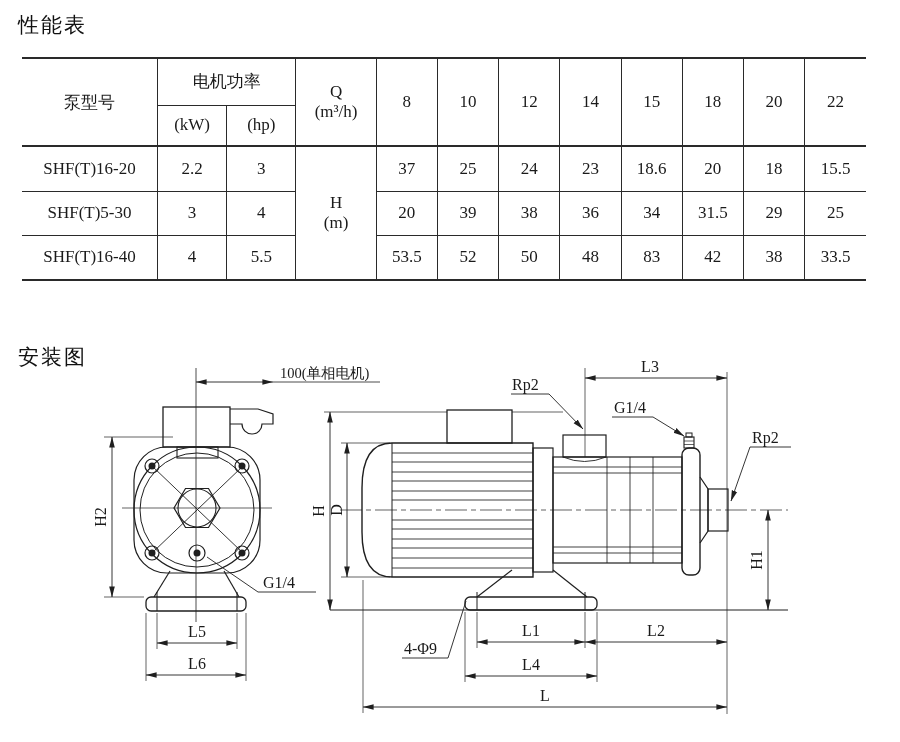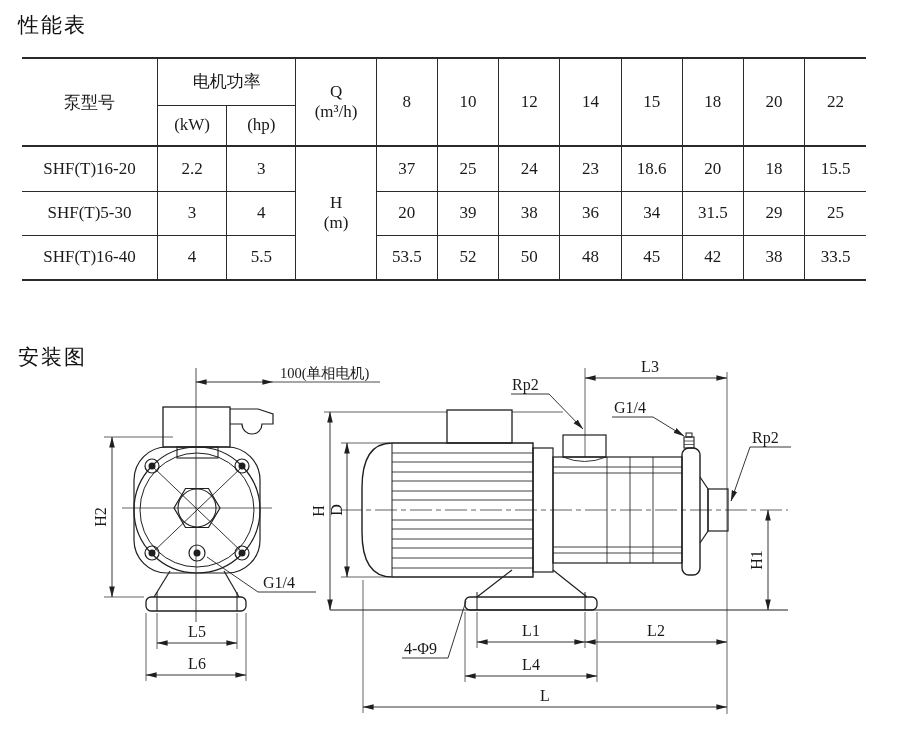--- a/index.html
+++ b/index.html
@@ -102,21 +102,21 @@
         <td class="bl">25</td>
       </tr>
       <tr class="br3">
         <td>SHF(T)16-40</td>
         <td class="bl">4</td>
         <td class="bl">5.5</td>
         <td class="bl">53.5</td>
         <td class="bl">52</td>
         <td class="bl">50</td>
         <td class="bl">48</td>
-        <td class="bl">45</td>
+        <td class="bl">83</td>
         <td class="bl">42</td>
         <td class="bl">38</td>
         <td class="bl">33.5</td>
       </tr>
     </tbody>
   </table>
 
   <div class="sec-title" id="install-title">安装图</div>
 
   <svg id="draw" width="900" height="742" viewBox="0 0 900 742">

